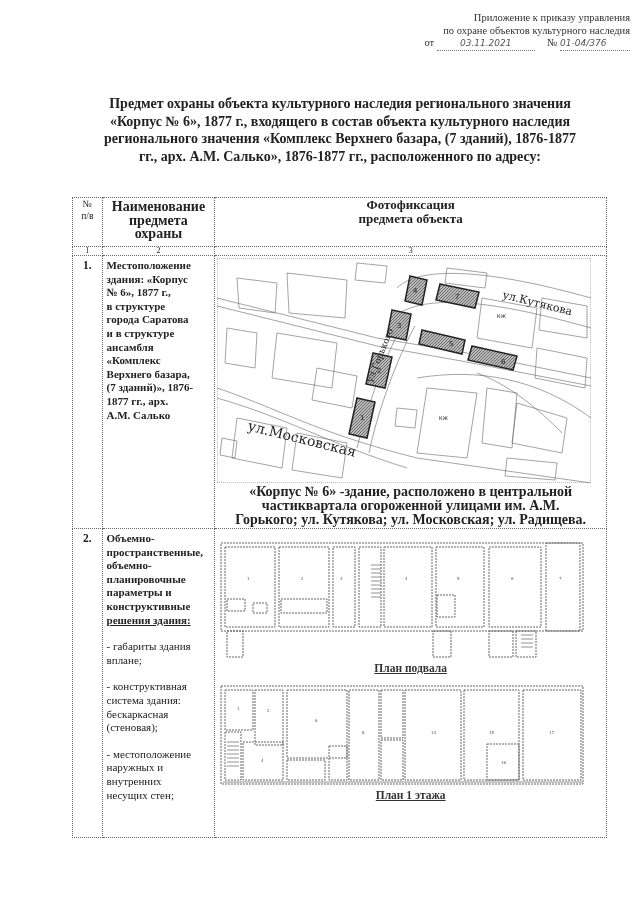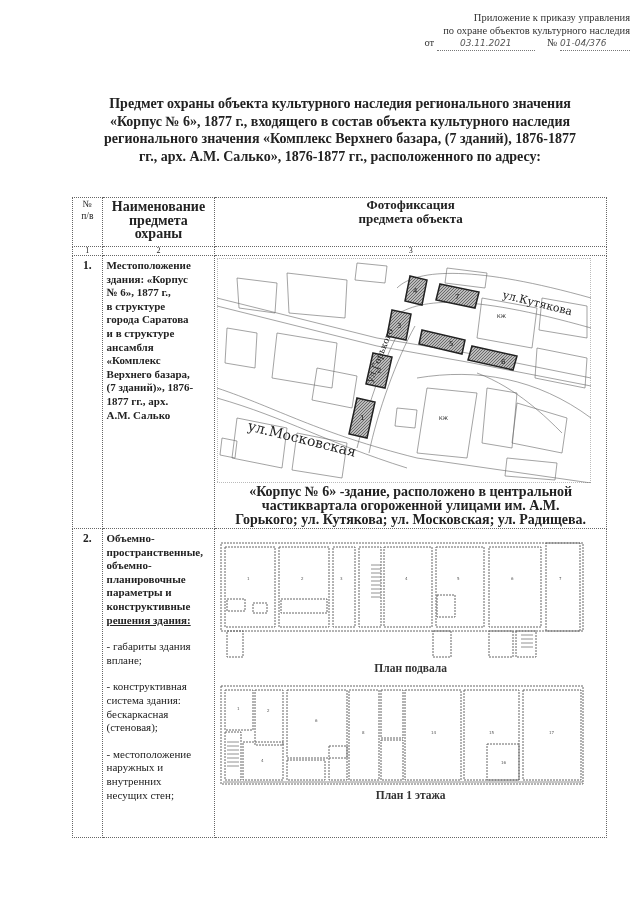--- a/index.html
+++ b/index.html
@@ -18,21 +18,21 @@
   .hdr .c2{line-height:13.5px;font-size:14px;padding:2px 0;}
   .hdr .c3{line-height:13.5px;font-size:13px;}
   .numrow td{text-align:center;font-size:8px;line-height:8px;height:8px;}
   .rnum{font-weight:bold;text-align:center;font-size:11.5px;padding-top:3px!important;}
   .rname{padding:3px 2px 0 4px!important;font-size:11px;line-height:13.6px;}
   .rname b{font-weight:bold;}
   .gap{height:13px;}
   .map{width:374px;height:225px;display:block;margin:2px 0 0 2px;}
   .caption{text-align:center;font-weight:bold;font-size:14px;line-height:14px;padding:2px 6px 1px 6px;}
   .plan{display:block;margin:6px 0 0 4px;}
-  .plan-title{text-align:center;font-weight:bold;font-size:11.5px;margin:2px 0 8px 0;color:#333;}
+  .plan-title{text-align:center;font-weight:bold;font-size:11.5px;margin:2px 0 8px 0;color:#333;text-decoration:underline;}
 </style>
 </head>
 <body>
 
 <div class="appendix">
   <span class="line">Приложение к приказу управления</span>
   <span class="line">по охране объектов культурного наследия</span>
   <span class="sig">
     <span>от</span>
     <span class="hand date">03.11.2021</span>

